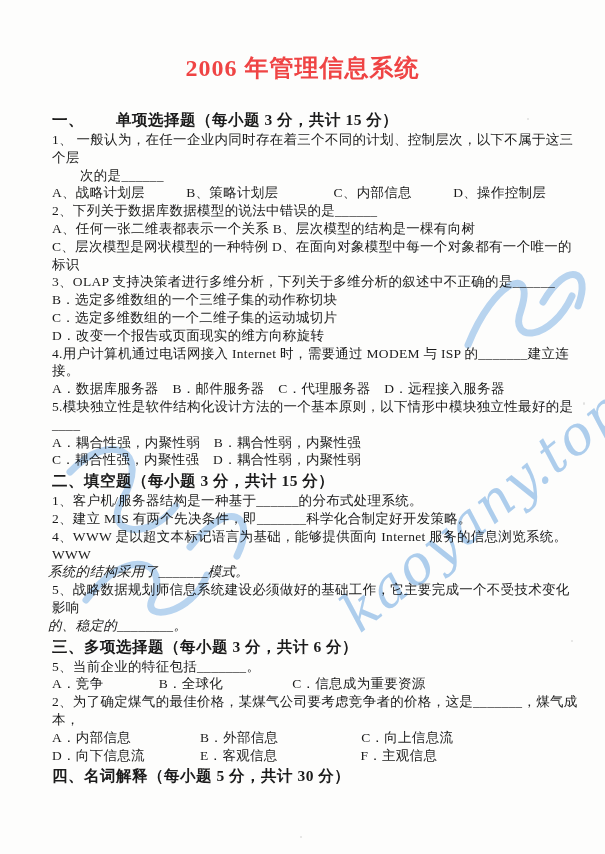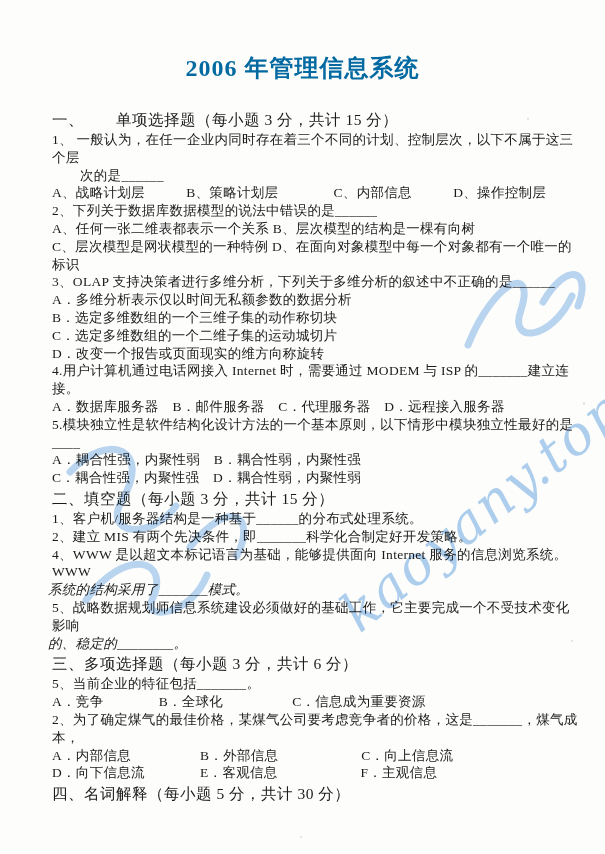--- a/index.html
+++ b/index.html
@@ -11,36 +11,36 @@
     font-family:"Liberation Serif","DejaVu Serif",serif;
     color:#1b1b1b;
   }
   .title{
     text-align:center;
     margin:0;
     padding-top:52px;
     font-size:24px;
     font-weight:bold;
     letter-spacing:1px;
-    color:#0369a1;
+    color:#ef4444;
   }
   .lines{
     position:relative;
     margin:24px 26px 0 52px;
     z-index:2;
   }
   .line{
     font-size:13.5px;
     line-height:17.8px;
     letter-spacing:0.3px;
     white-space:pre-wrap;
   }
   .line.h2{
     font-size:15.5px;
-    font-weight:normal;
+    font-weight:bold;
     line-height:23px;
     letter-spacing:0.5px;
   }
   .line.indent{ padding-left:28px; }
   .line.cont{ margin-left:-4px;font-style:italic; }
 
   
   .wm-layer{
     position:absolute;
     left:0;top:0;width:605px;height:854px;
@@ -78,21 +78,20 @@
 
   <div class="lines">
       <div class="line h2">一、　　单项选择题（每小题 3 分，共计 15 分）</div>
       <div class="line body">1、 一般认为，在任一企业内同时存在着三个不同的计划、控制层次，以下不属于这三个层</div>
       <div class="line indent">次的是______</div>
       <div class="line body">A、战略计划层　　　B、策略计划层　　　　C、内部信息　　　D、操作控制层</div>
       <div class="line body">2、下列关于数据库数据模型的说法中错误的是______</div>
       <div class="line body">A、任何一张二维表都表示一个关系 B、层次模型的结构是一棵有向树</div>
       <div class="line body">C、层次模型是网状模型的一种特例 D、在面向对象模型中每一个对象都有一个唯一的标识</div>
       <div class="line body">3、OLAP 支持决策者进行多维分析，下列关于多维分析的叙述中不正确的是______</div>
-      <div class="line body">A．多维分析表示仅以时间无私额参数的数据分析</div>
       <div class="line body">B．选定多维数组的一个三维子集的动作称切块</div>
       <div class="line body">C．选定多维数组的一个二维子集的运动城切片</div>
       <div class="line body">D．改变一个报告或页面现实的维方向称旋转</div>
       <div class="line body">4.用户计算机通过电话网接入 Internet 时，需要通过 MODEM 与 ISP 的_______建立连接。</div>
       <div class="line body">A．数据库服务器　B．邮件服务器　C．代理服务器　D．远程接入服务器</div>
       <div class="line body">5.模块独立性是软件结构化设计方法的一个基本原则，以下情形中模块独立性最好的是____</div>
       <div class="line body">A．耦合性强，内聚性弱　B．耦合性弱，内聚性强</div>
       <div class="line body">C．耦合性强，内聚性强　D．耦合性弱，内聚性弱</div>
       <div class="line h2">二、填空题（每小题 3 分，共计 15 分）</div>
       <div class="line body">1、客户机/服务器结构是一种基于______的分布式处理系统。</div>

